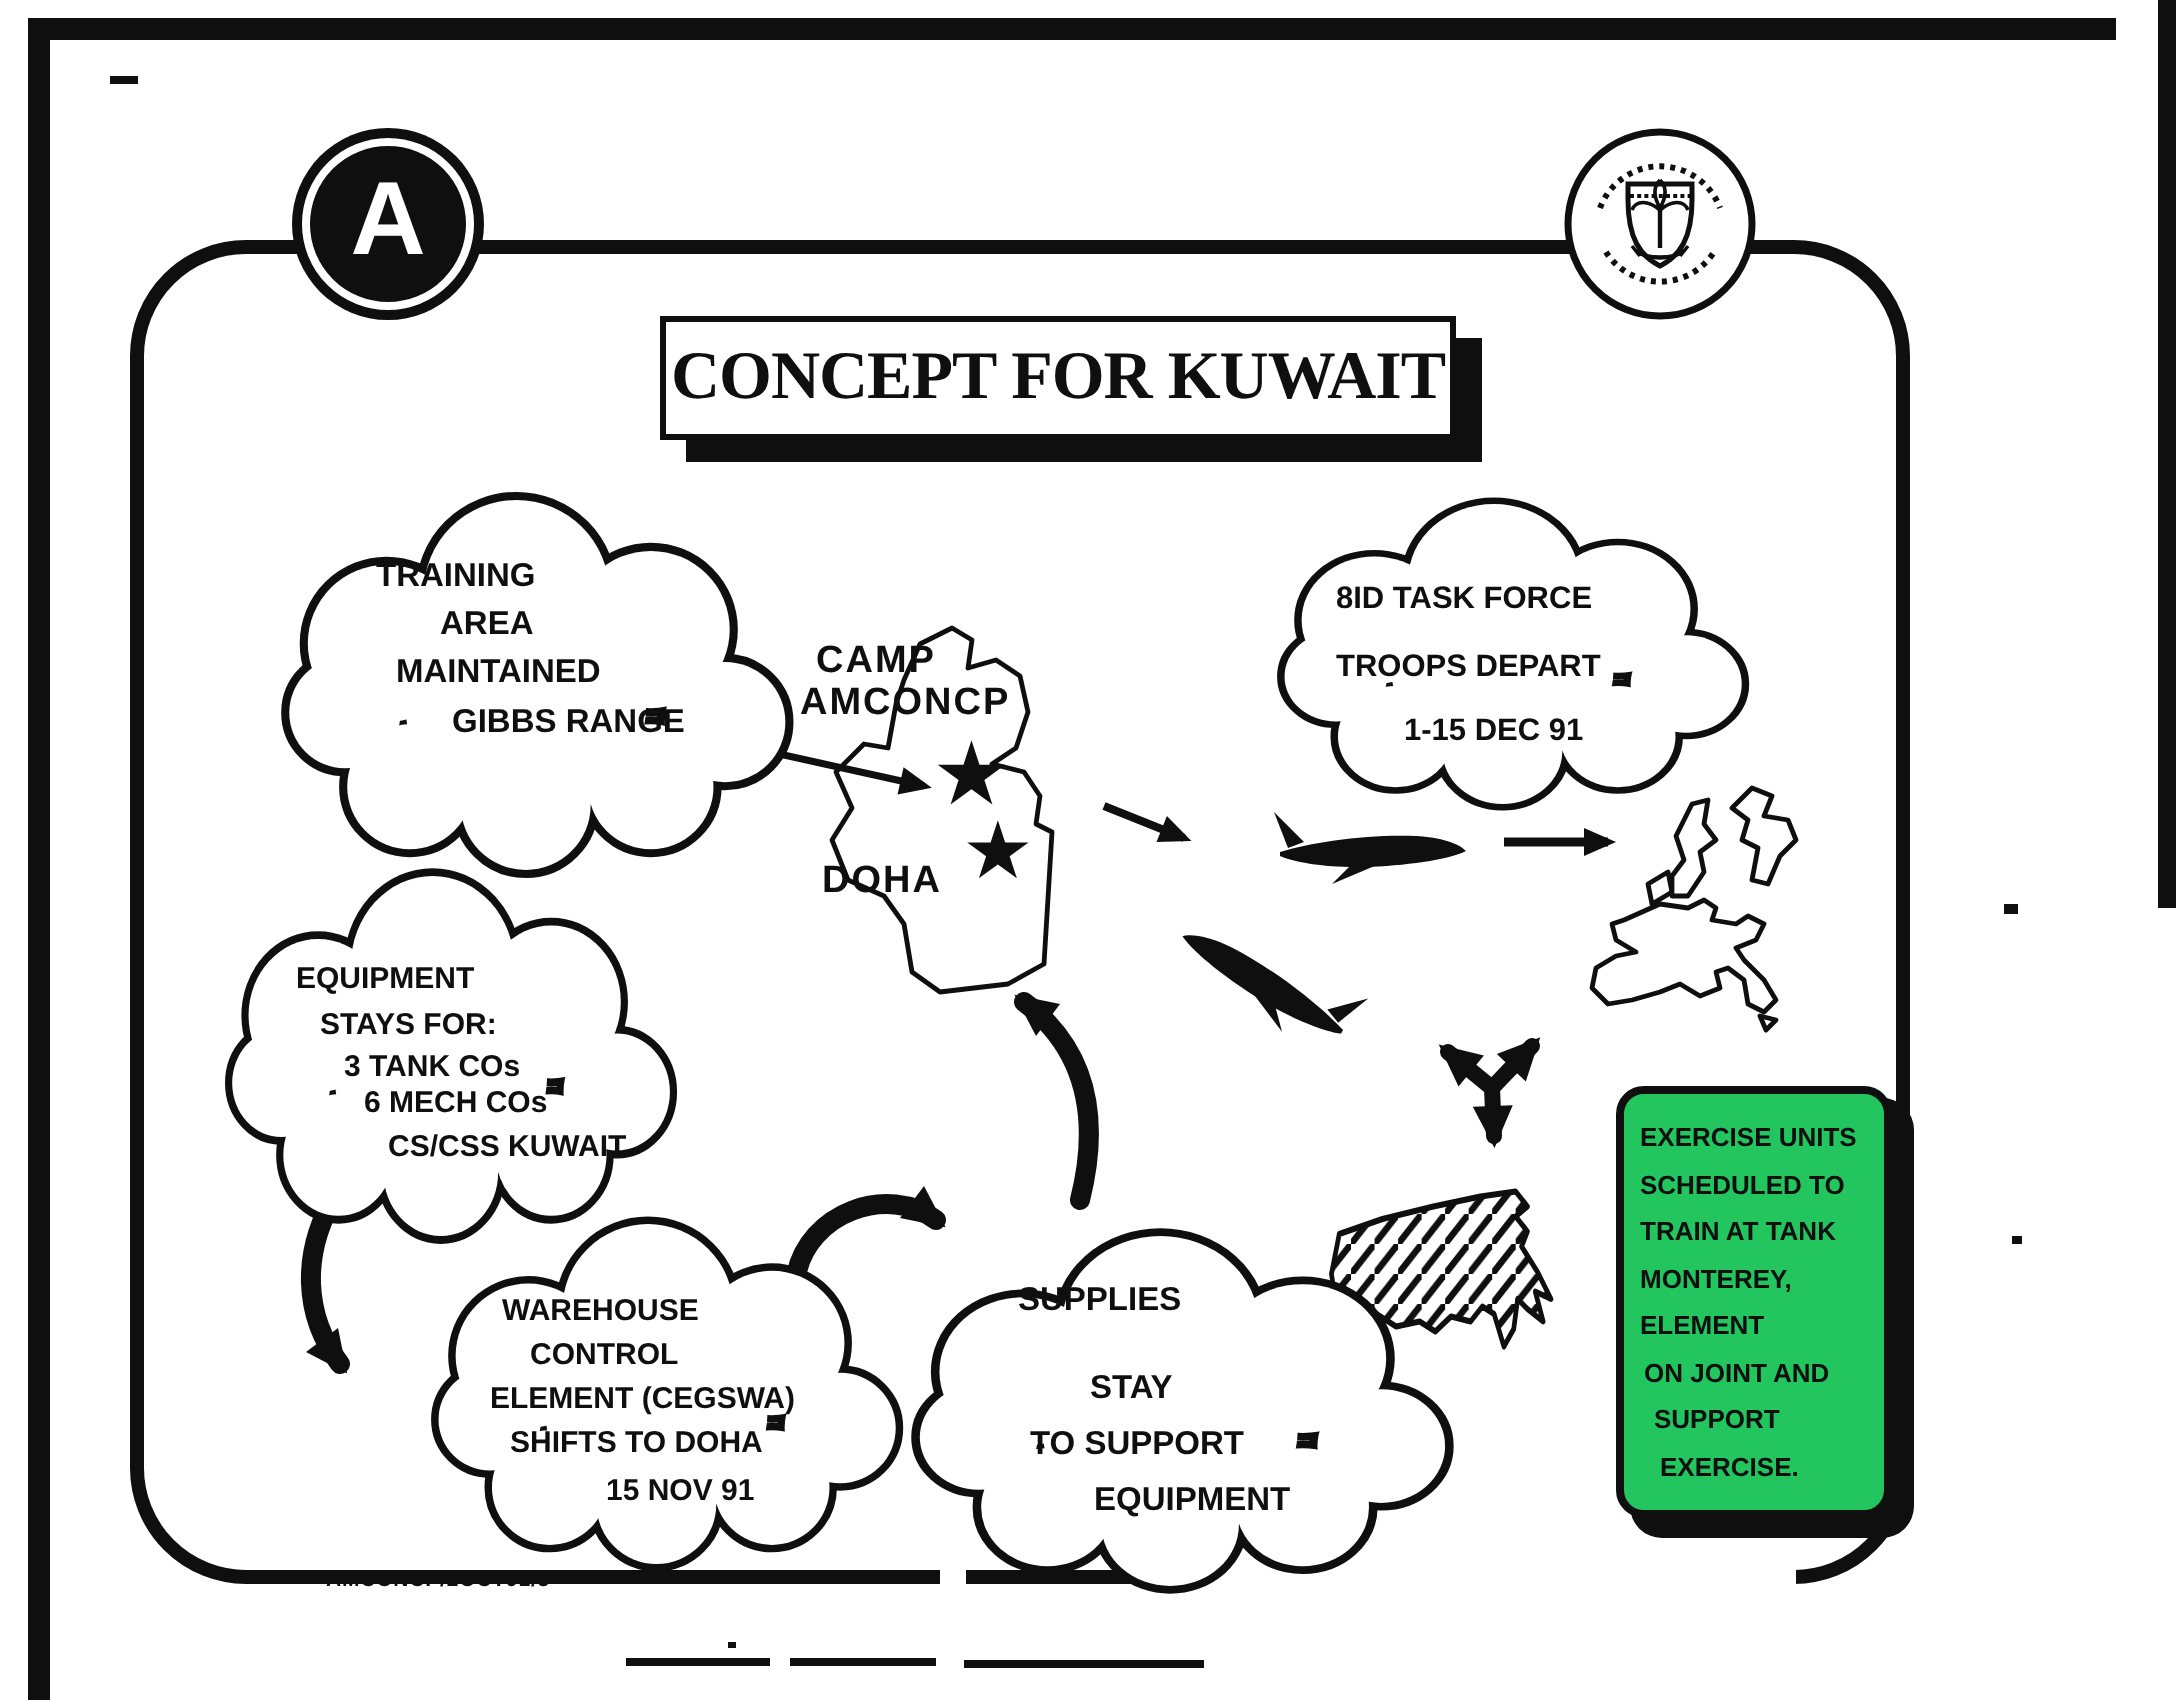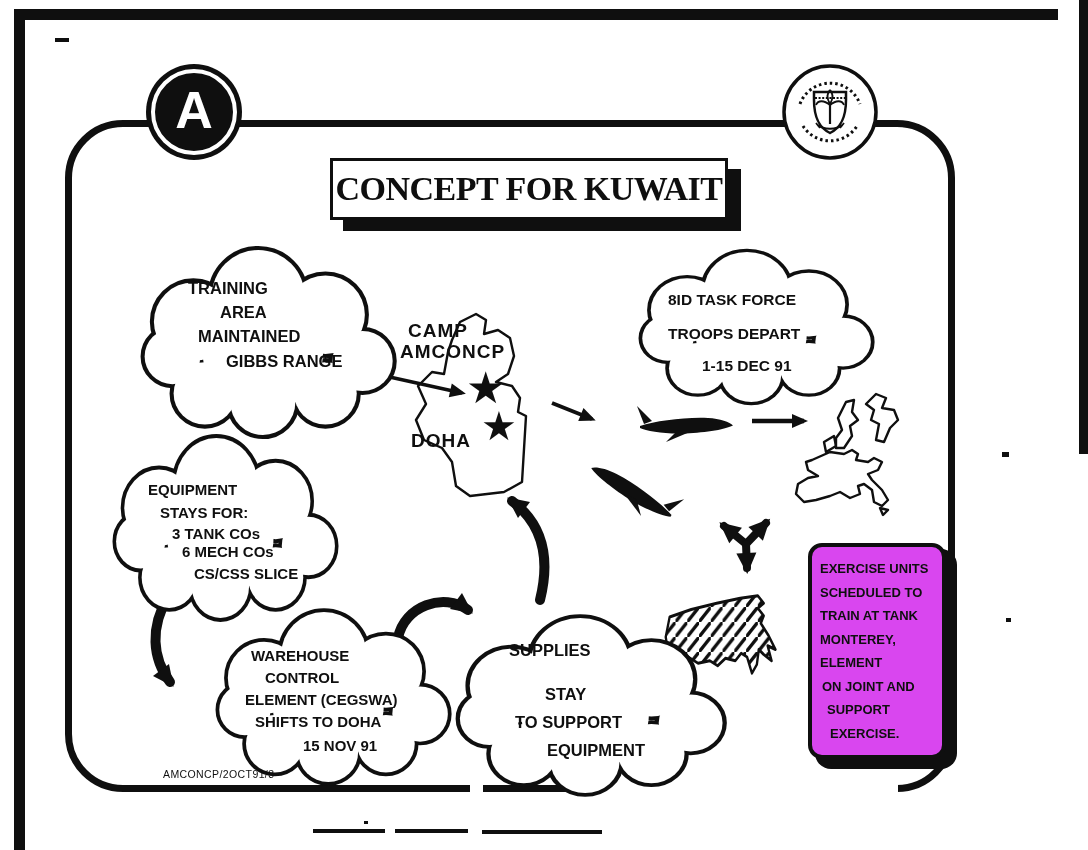--- a/index.html
+++ b/index.html
@@ -49,27 +49,27 @@
   .cloud{z-index:4}
   .cloud svg{position:absolute;left:0;top:0;width:100%;height:100%;overflow:visible}
   .cloud-line{position:absolute;font-weight:bold;white-space:nowrap;z-index:5;line-height:1}
   .f16{font-size:16.5px}.f15{font-size:15px}.f155{font-size:15.5px}
   
   .maplabel{position:absolute;font-weight:bold;white-space:nowrap;z-index:5;font-size:19px;letter-spacing:1px}
   .star{position:absolute;z-index:5;font-family:"DejaVu Sans",sans-serif;line-height:1;color:#0f0f0f}
   
   .notebox{
     left:808px;top:543px;width:122px;height:198px;
-    background:#d946ef;border:4px solid #0f0f0f;border-radius:14px;
+    background:#22c55e;border:4px solid #0f0f0f;border-radius:14px;
     box-shadow:9px 8px 0 2px #0f0f0f;
     padding:10px 0 0 8px;z-index:6;
   }
   .notebox div{font-size:13px;font-weight:bold;line-height:23.5px;white-space:nowrap}
   .footer-id{
-    left:163px;top:768px;font-size:10.5px;font-weight:normal;letter-spacing:.4px;z-index:6;white-space:nowrap;
+    left:163px;top:784px;font-size:10.5px;font-weight:bold;letter-spacing:.4px;z-index:6;white-space:nowrap;
   }
   .overlay{left:0;top:0;width:1088px;height:850px;z-index:3;pointer-events:none}
   .cs{fill:#fff;stroke:#0f0f0f;stroke-width:7}
   .cf{fill:#fff;stroke:none}
   .mapline{fill:#fff;stroke:#0f0f0f;stroke-width:2.4;stroke-linejoin:round}
   .thin-arrow{stroke:#0f0f0f;stroke-width:4;fill:none}
   .fat-arrow{stroke:#0f0f0f;stroke-width:10;fill:none;stroke-linecap:round}
   .mid-arrow{stroke:#0f0f0f;stroke-width:8;fill:none;stroke-linecap:round}
   .sealline{stroke:#0f0f0f;fill:none}
 </style>
@@ -189,21 +189,21 @@
 </div>
 
 <div class="abs cloud" style="left:112px;top:438px;width:225px;height:180px">
   <svg viewBox="0 0 220 160" preserveAspectRatio="none">
       <use href="#cloudShape"></use>
     </svg>
   <span class="cloud-line f15" style="left:36px;top:44px">EQUIPMENT</span>
   <span class="cloud-line f15" style="left:48px;top:67px">STAYS FOR:</span>
   <span class="cloud-line f15" style="left:60px;top:88px">3 TANK COs</span>
   <span class="cloud-line f15" style="left:70px;top:106px">6 MECH COs</span>
-  <span class="cloud-line f15" style="left:82px;top:128px">CS/CSS SLICE</span>
+  <span class="cloud-line f15" style="left:82px;top:128px">CS/CSS KUWAIT</span>
 </div>
 
 <div class="abs cloud" style="left:215px;top:612px;width:235px;height:170px">
   <svg viewBox="0 0 220 160" preserveAspectRatio="none">
       <use href="#cloudShape"></use>
     </svg>
   <span class="cloud-line f15" style="left:36px;top:36px">WAREHOUSE</span>
   <span class="cloud-line f15" style="left:50px;top:58px">CONTROL</span>
   <span class="cloud-line f15" style="left:30px;top:80px">ELEMENT (CEGSWA)</span>
   <span class="cloud-line f15" style="left:40px;top:102px">SHIFTS TO DOHA</span>

